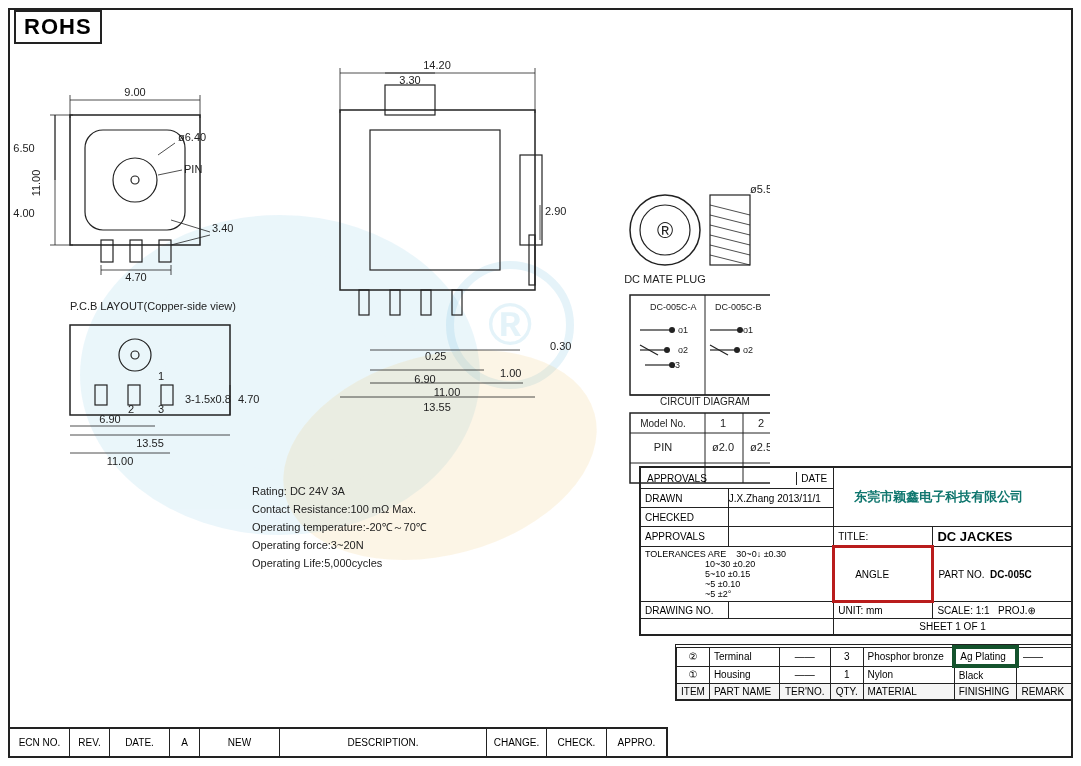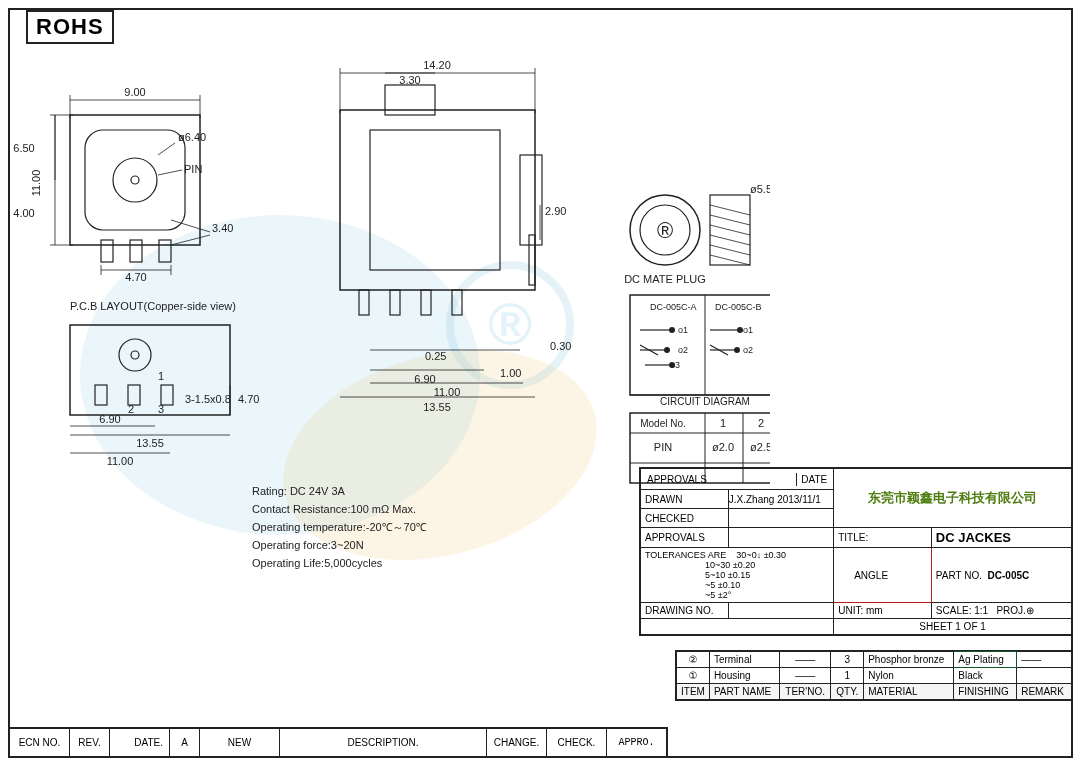--- a/index.html
+++ b/index.html
@@ -17,21 +17,21 @@
       top: 8px;
       left: 8px;
       width: 1065px;
       height: 750px;
       border: 2px solid #222;
     }
 
     .rohs-box {
       position: absolute;
       top: 10px;
-      left: 26px;
+      left: 14px;
       border: 2px solid #222;
       padding: 2px 8px;
       font-size: 22px;
       font-weight: bold;
       letter-spacing: 1px;
     }
 
     
     .tech-drawing {
       position: absolute;
@@ -250,21 +250,21 @@
 
 <div style="position:absolute; bottom:65px; right:8px; width:398px; border:1.5px solid #222;">
   <table style="width:100%; border-collapse:collapse; font-size:10px;">
     <tbody>
         <tr>
       <td style="border:1px solid #222; padding:2px 4px; width:20px; text-align:center;">②</td>
       <td style="border:1px solid #222; padding:2px 4px;">Terminal</td>
       <td style="border:1px solid #222; padding:2px 4px; text-align:center;">——</td>
       <td style="border:1px solid #222; padding:2px 4px; text-align:center;">3</td>
       <td style="border:1px solid #222; padding:2px 4px;">Phosphor bronze</td>
-      <td style="border:1px solid #14532d; padding:2px 4px;">Ag Plating</td>
+      <td style="border:4px solid #14532d; padding:2px 4px;">Ag Plating</td>
       <td style="border:1px solid #222; padding:2px 4px;">——</td>
     </tr>
     <tr>
       <td style="border:1px solid #222; padding:2px 4px; text-align:center;">①</td>
       <td style="border:1px solid #222; padding:2px 4px;">Housing</td>
       <td style="border:1px solid #222; padding:2px 4px; text-align:center;">——</td>
       <td style="border:1px solid #222; padding:2px 4px; text-align:center;">1</td>
       <td style="border:1px solid #222; padding:2px 4px;">Nylon</td>
       <td style="border:1px solid #222; padding:2px 4px;">Black</td>
       <td style="border:1px solid #222; padding:2px 4px;"></td>
@@ -287,21 +287,21 @@
 </div>
 
 <div style="position:absolute; bottom:130px; right:8px; width:434px; border:1.5px solid #222;">
   <table style="width:100%; border-collapse:collapse; font-size:10px;">
     <tbody>
         <tr>
       <td colspan="2" style="border:1px solid #222; padding:2px; text-align:center;">
         <span style="float:left; padding:1px 4px;">APPROVALS</span>
         <span style="float:right; padding:1px 4px; border-left:1px solid #222;margin-left:36px;">DATE</span>
       </td>
-      <td colspan="2" rowspan="3" style="border:1px solid #222; padding:20px; text-align:center; font-size:13px; font-weight:bold; color:#4d7c0f;">
+      <td colspan="2" rowspan="3" style="border:1px solid #222; padding:20px; font-size:13px; font-weight:bold; color:#0f766e;">
         东莞市颖鑫电子科技有限公司
       </td>
     </tr>
     <tr>
       <td style="border:1px solid #222; padding:2px 4px;">DRAWN</td>
       <td style="border:1px solid #222; padding:2px 0;">J.X.Zhang  2013/11/1</td>
     </tr>
     <tr>
       <td style="border:1px solid #222; padding:2px 4px;">CHECKED</td>
       <td style="border:1px solid #222; padding:2px 4px;"></td>
@@ -313,21 +313,21 @@
       <td style="border:1px solid #222; padding:2px 4px; font-size:13px; font-weight:bold;">DC JACKES</td>
     </tr>
     <tr>
       <td colspan="2" style="border:1px solid #222; padding:2px 4px; font-size:9px;">
         TOLERANCES ARE &nbsp;&nbsp; 30~0↓ ±0.30<br>
         &nbsp;&nbsp;&nbsp;&nbsp;&nbsp;&nbsp;&nbsp;&nbsp;&nbsp;&nbsp;&nbsp;&nbsp;&nbsp;&nbsp;&nbsp;&nbsp;&nbsp;&nbsp;&nbsp;&nbsp;&nbsp;&nbsp;&nbsp; 10~30 ±0.20<br>
         &nbsp;&nbsp;&nbsp;&nbsp;&nbsp;&nbsp;&nbsp;&nbsp;&nbsp;&nbsp;&nbsp;&nbsp;&nbsp;&nbsp;&nbsp;&nbsp;&nbsp;&nbsp;&nbsp;&nbsp;&nbsp;&nbsp;&nbsp; 5~10 ±0.15<br>
         &nbsp;&nbsp;&nbsp;&nbsp;&nbsp;&nbsp;&nbsp;&nbsp;&nbsp;&nbsp;&nbsp;&nbsp;&nbsp;&nbsp;&nbsp;&nbsp;&nbsp;&nbsp;&nbsp;&nbsp;&nbsp;&nbsp;&nbsp; ~5 ±0.10<br>
         &nbsp;&nbsp;&nbsp;&nbsp;&nbsp;&nbsp;&nbsp;&nbsp;&nbsp;&nbsp;&nbsp;&nbsp;&nbsp;&nbsp;&nbsp;&nbsp;&nbsp;&nbsp;&nbsp;&nbsp;&nbsp;&nbsp;&nbsp; ~5 ±2°
       </td>
-      <td style="border:1px solid #b91c1c; padding:2px 20px;">ANGLE</td>
+      <td style="border:3px solid #b91c1c; padding:2px 20px;">ANGLE</td>
       <td style="border:1px solid #222; padding:2px 4px;">PART NO. &nbsp;<strong>DC-005C</strong></td>
     </tr>
     <tr>
       <td style="border:1px solid #222; padding:2px 4px;">DRAWING NO.</td>
       <td style="border:1px solid #222; padding:2px 4px;"></td>
       <td style="border:1px solid #222; padding:2px 4px;">UNIT: mm</td>
       <td style="border:1px solid #222; padding:2px 4px;">SCALE: 1:1 &nbsp; PROJ.⊕</td>
     </tr>
     <tr>
       <td colspan="2" style="border:1px solid #222; padding:2px 4px; text-align:center;"></td>
@@ -336,23 +336,23 @@
   </tbody>
     </table>
 </div>
 
 <div style="position:absolute; bottom:8px; left:8px; width:660px; border:1.5px solid #222;margin-top:24px;">
   <table style="width:100%; border-collapse:collapse; font-size:10px;">
     <tbody>
         <tr>
       <td style="border:1px solid #222; padding:2px 6px; text-align:center; width:60px;">ECN NO.</td>
       <td style="border:1px solid #222; padding:2px 6px; text-align:center; width:40px;">REV.</td>
-      <td style="border:1px solid #222; padding:2px 6px; text-align:right; width:60px;">DATE.</td>
+      <td style="border:1px solid #222; padding:2px 6px; text-align:center; width:60px;">DATE.</td>
       <td style="border:1px solid #222; padding:2px 6px; text-align:center; width:30px;">A</td>
       <td style="border:1px solid #222; padding:2px 6px; text-align:center; width:80px;">NEW</td>
       <td style="border:1px solid #222; padding:8px 6px; text-align:center; flex:1;">DESCRIPTION.</td>
       <td style="border:1px solid #222; padding:2px 6px; text-align:center; width:60px;">CHANGE.</td>
       <td style="border:1px solid #222; padding:2px 6px; text-align:center; width:60px;">CHECK.</td>
-      <td style="border:1px solid #222; padding:2px 6px; text-align:center; width:60px;font-family:Liberation Mono, monospace;">APPRO.</td>
+      <td style="border:1px solid #222; padding:2px 6px; text-align:center; width:60px;">APPRO.</td>
     </tr>
   </tbody>
     </table>
 </div>
 
 </body></html>

